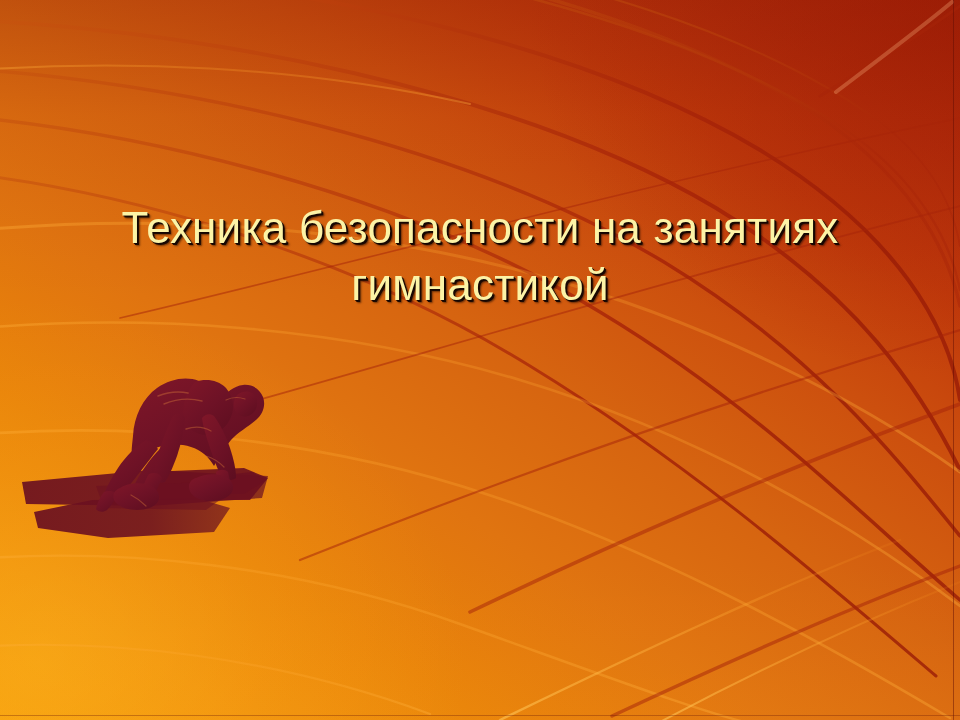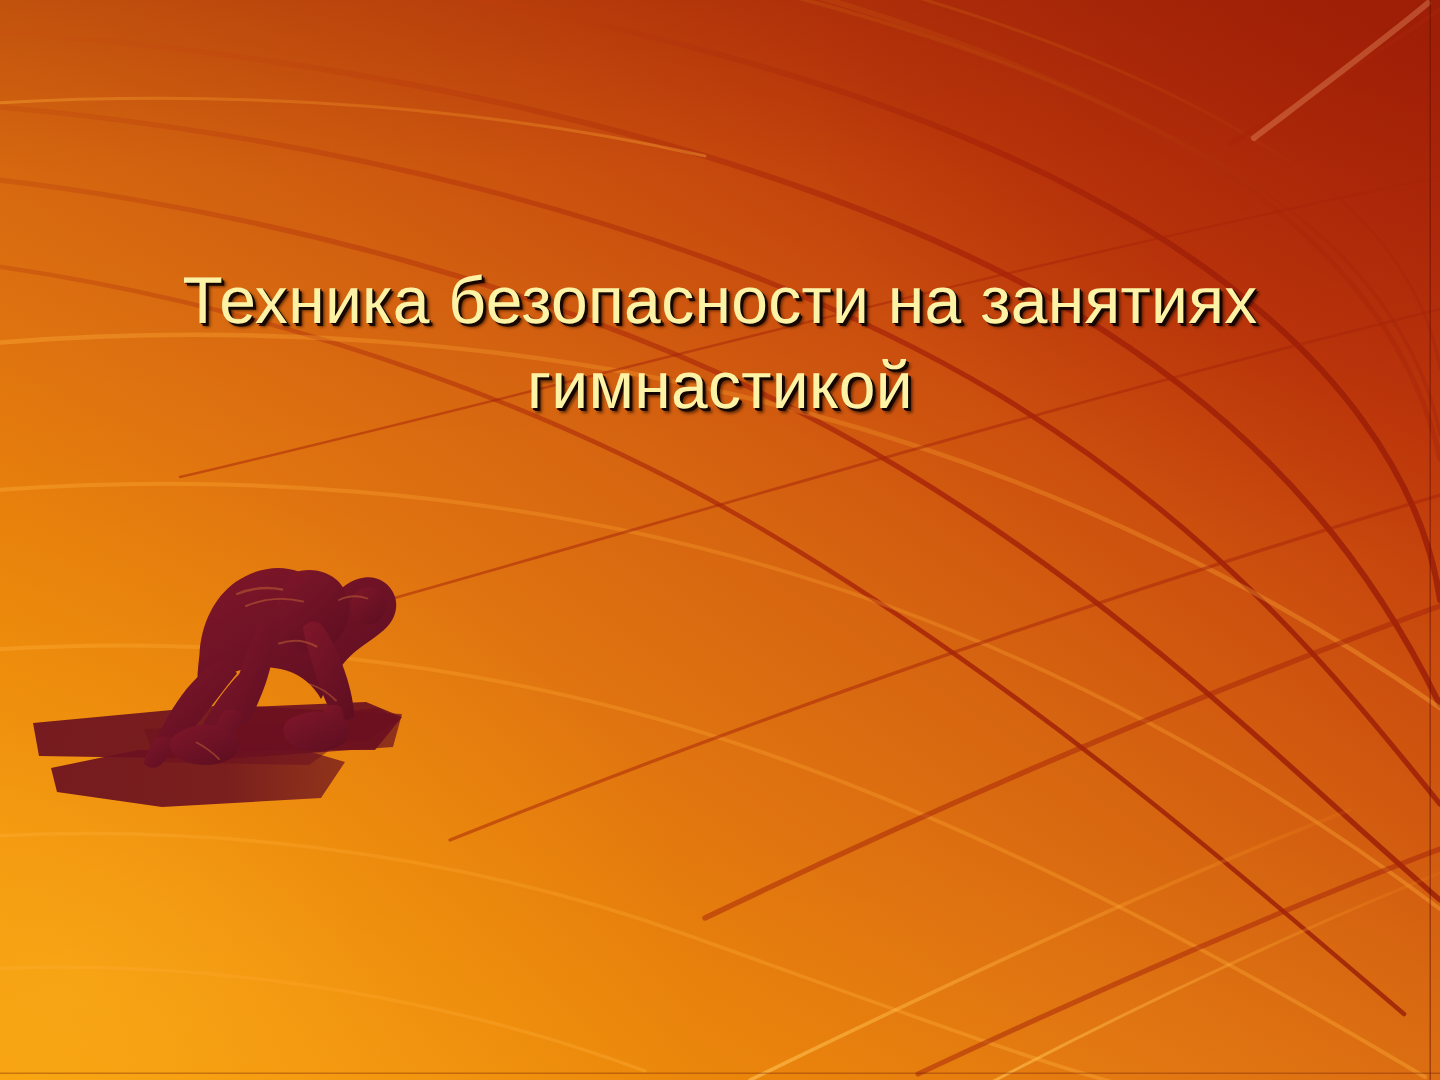--- a/index.html
+++ b/index.html
@@ -81,21 +81,21 @@
     bottom: 4px;
     width: 100%;
     height: 1px;
     background: rgba(110,25,6,0.35);
   }
 
   
   #title-block {
     position: absolute;
     left: 0;
-    top: 172px;
+    top: 199px;
     width: 960px;
     text-align: center;
     z-index: 40;
   }
   #title-text {
     display: block;
     color: #FCF3A6;
     font-family: "Liberation Sans", sans-serif;
     font-size: 44px;
     font-weight: 400;

